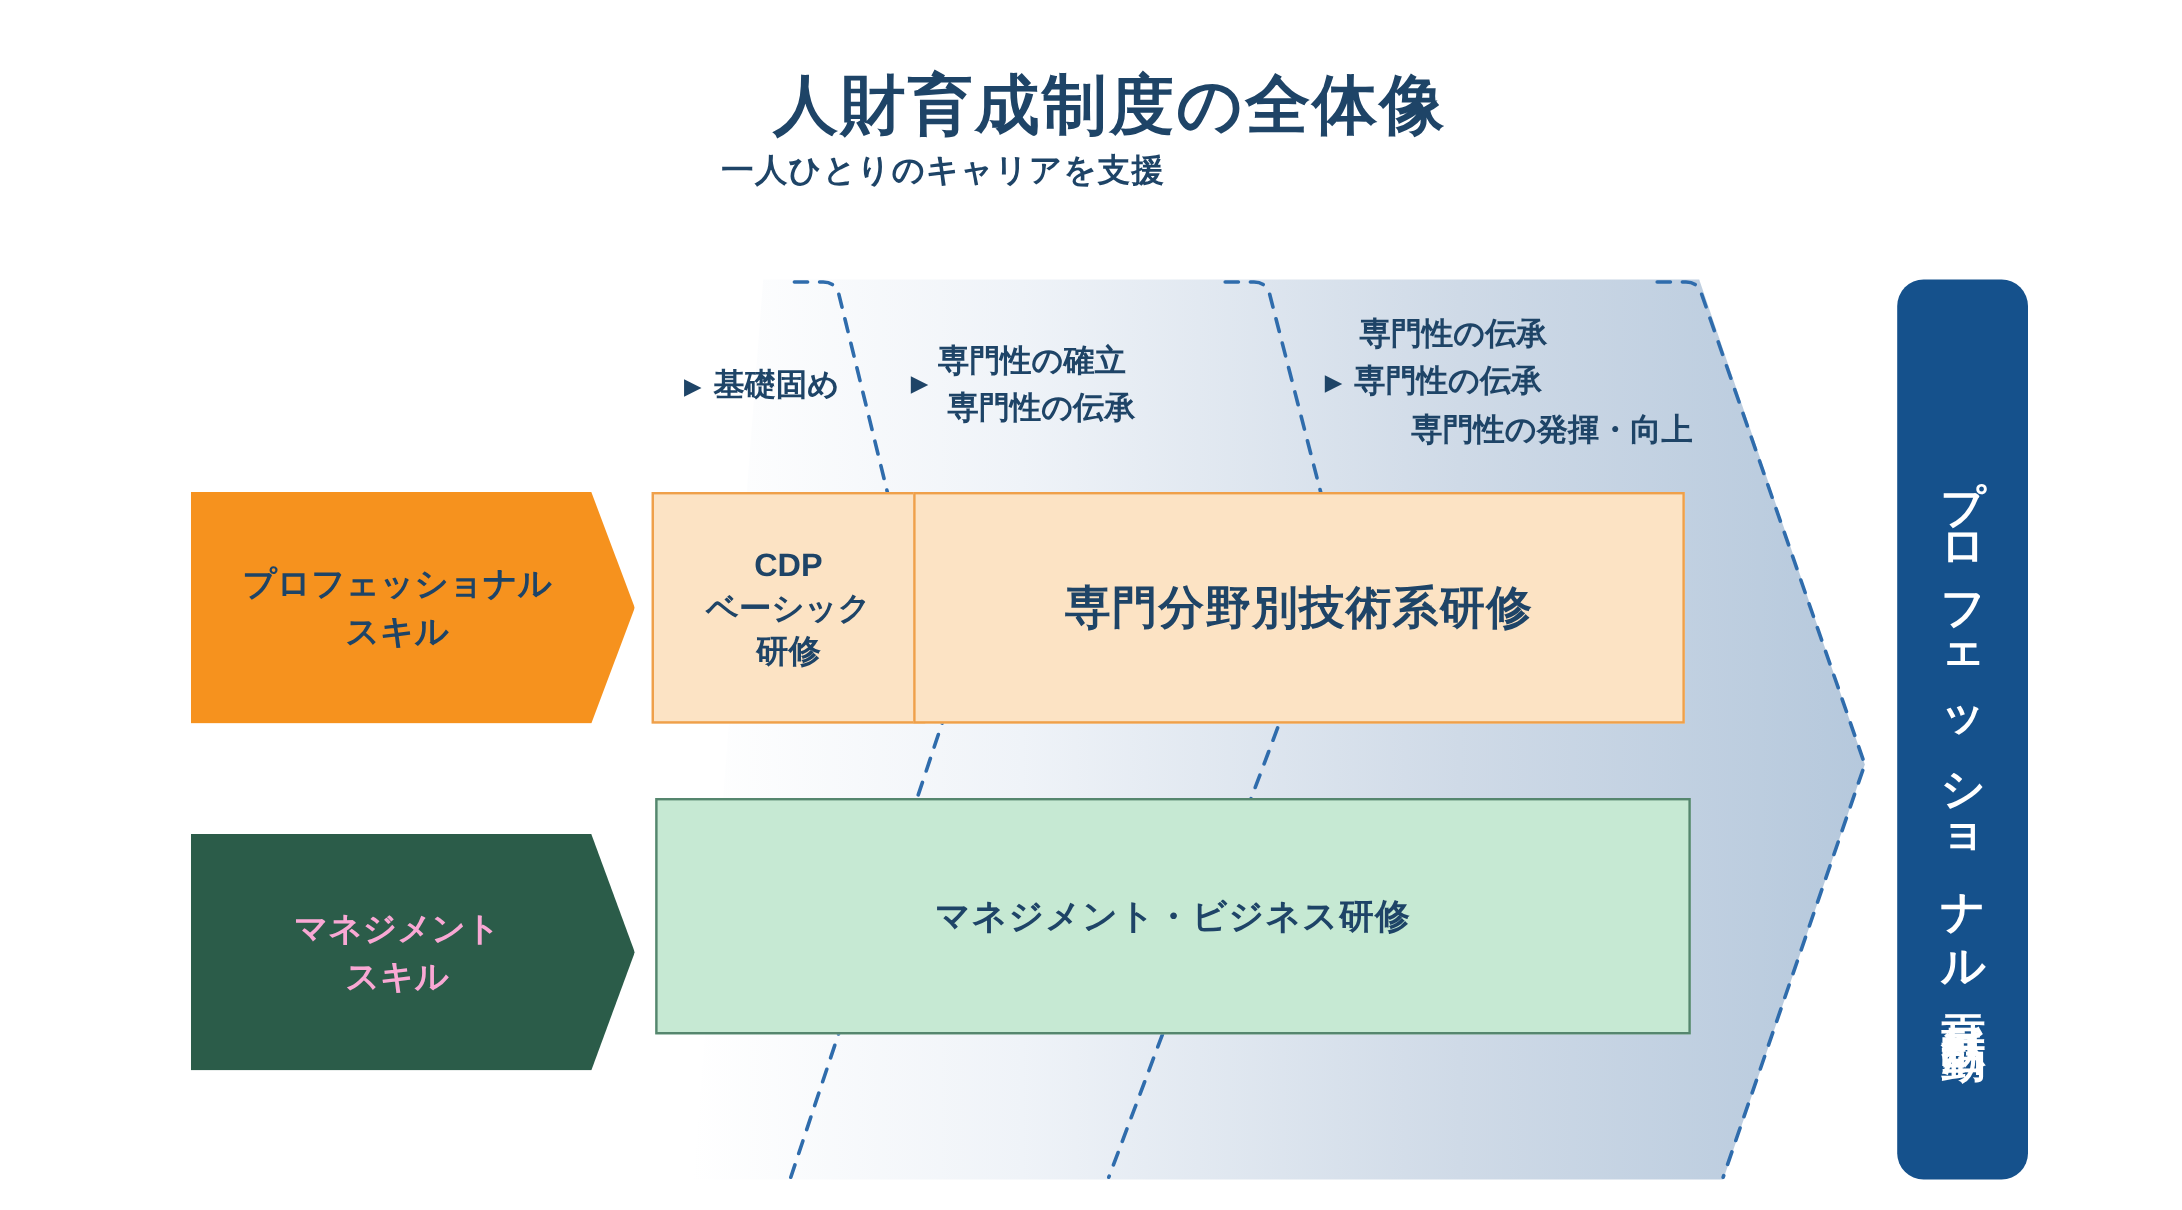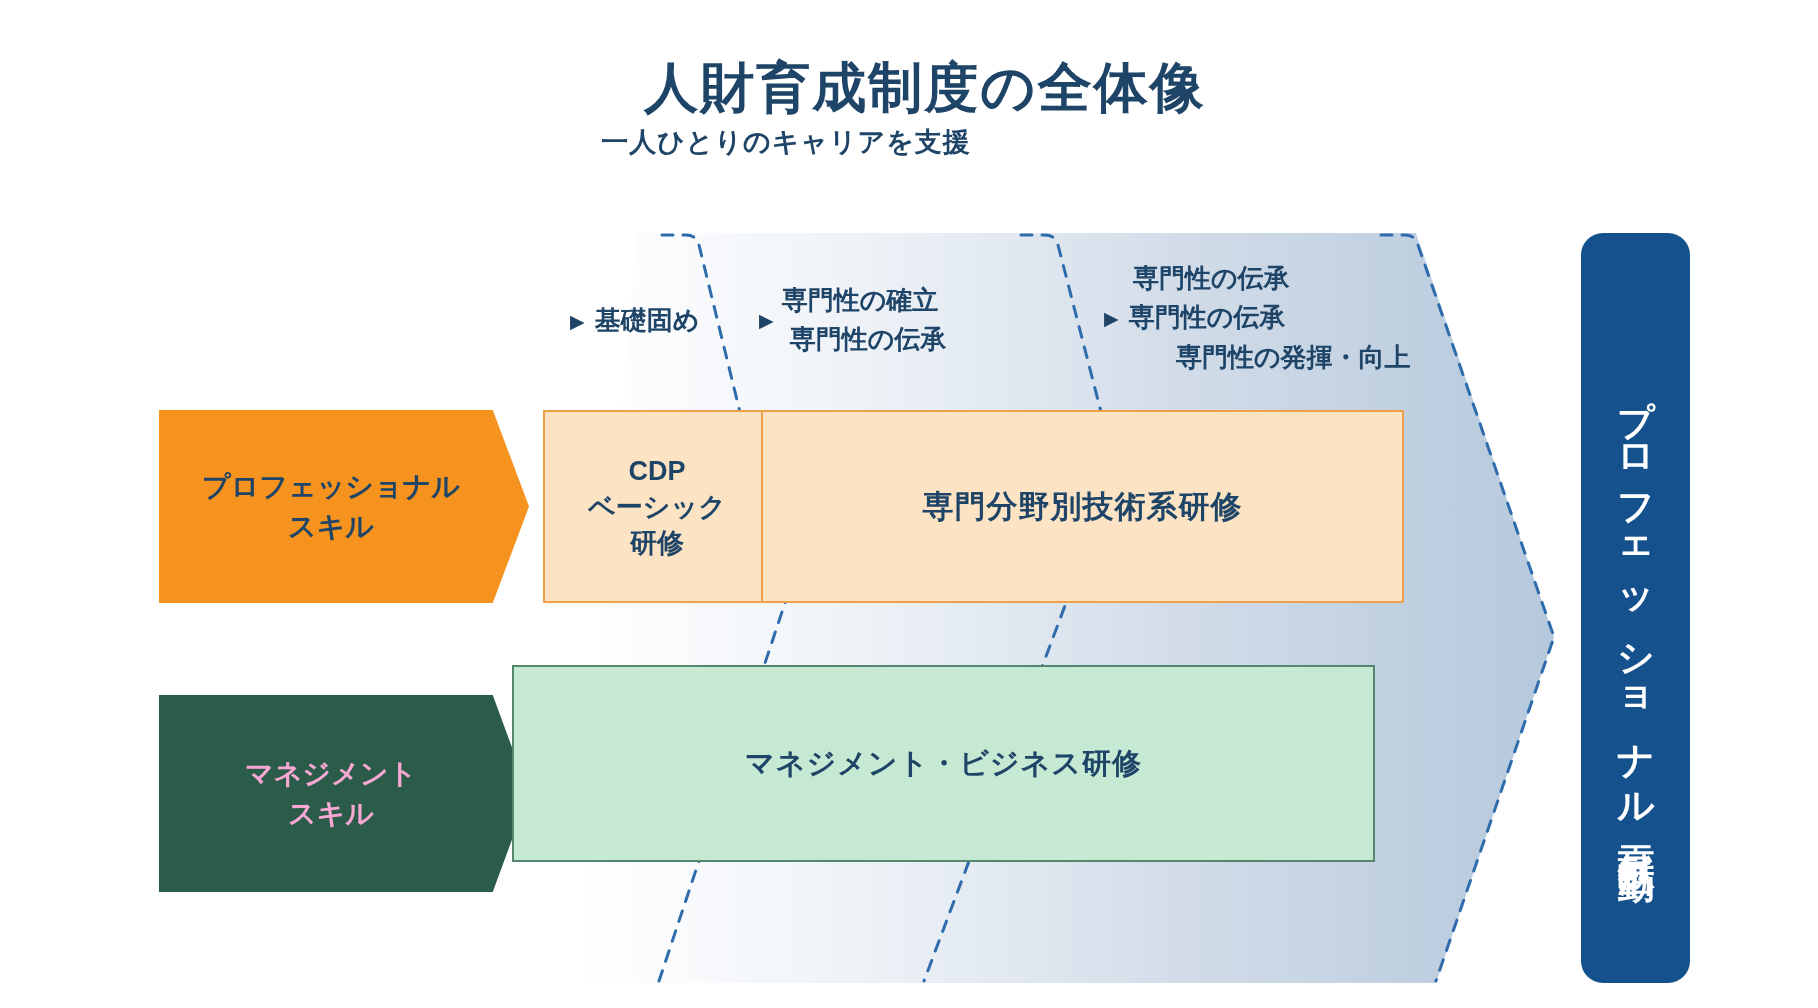--- a/index.html
+++ b/index.html
@@ -52,22 +52,22 @@
   .cat-professional{top:410px;height:193px;background:var(--accent-orange);color:var(--navy-text);}
   .cat-management{top:695px;height:197px;background:var(--dark-green);color:#f9a8d4;}
   
   .tbox{
     position:absolute;display:flex;align-items:center;justify-content:center;text-align:center;
     color:var(--navy-text);font-weight:700;
   }
   .tbox-peach{background:var(--peach-fill);border:2px solid var(--peach-border);}
   .tbox-green{background:var(--light-green-fill);border:2px solid var(--light-green-border);}
   .box-cdp{left:527px;top:410px;width:228px;height:193px;font-size:27px;line-height:36px;}
-  .box-tech{left:745px;top:410px;width:643px;height:193px;font-size:31px;letter-spacing:1px;}
-  .box-mgmt{left:496px;top:665px;width:863px;height:197px;font-size:29px;letter-spacing:1px;}
+  .box-tech{left:745px;top:410px;width:643px;height:193px;font-size:38px;letter-spacing:1px;}
+  .box-mgmt{left:530px;top:665px;width:863px;height:197px;font-size:29px;letter-spacing:1px;}
   
   .banner{
     position:absolute;left:1565px;top:233px;width:109px;height:750px;
     background:var(--banner-blue);border-radius:22px;
     display:flex;align-items:center;justify-content:center;
   }
   .banner-text{
     writing-mode:vertical-rl;text-orientation:mixed;
     color:#ffffff;font-size:37px;font-weight:700;letter-spacing:7px;white-space:nowrap;
   }

